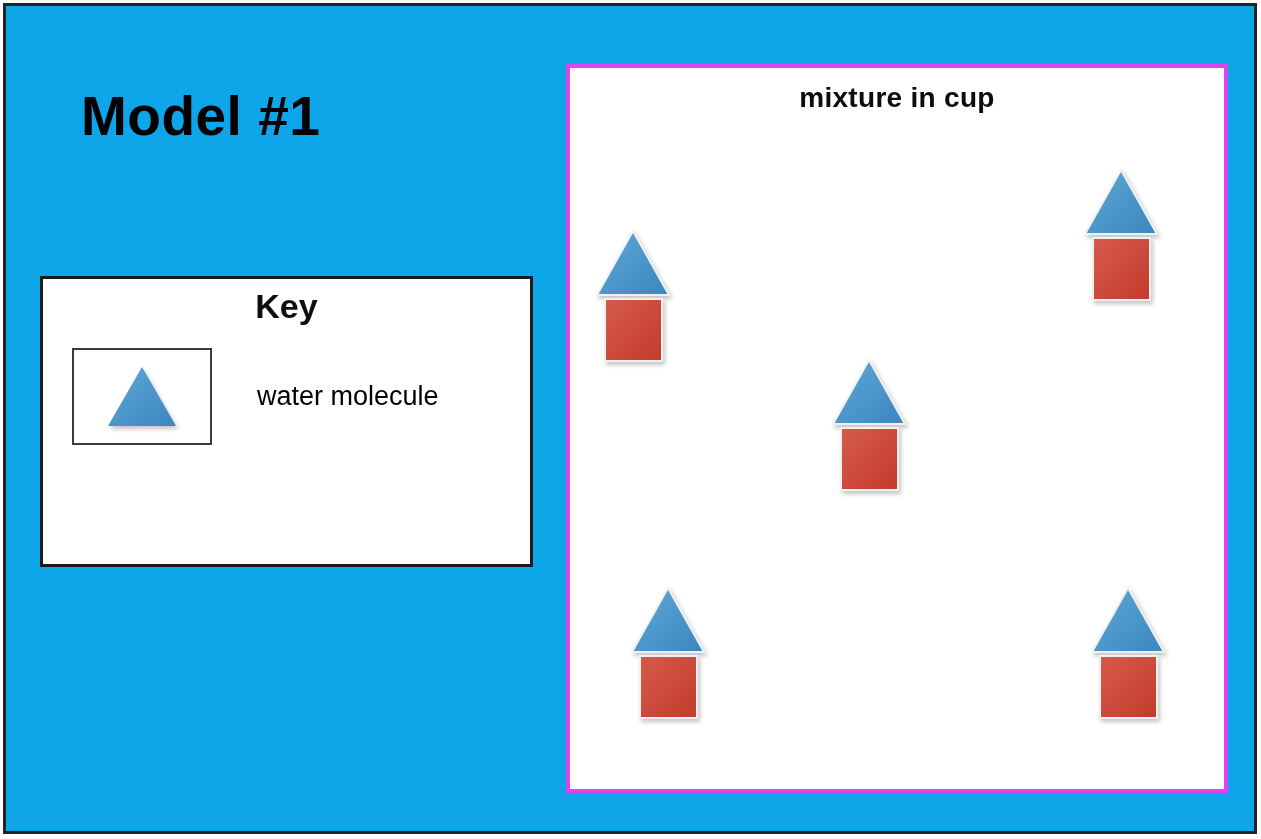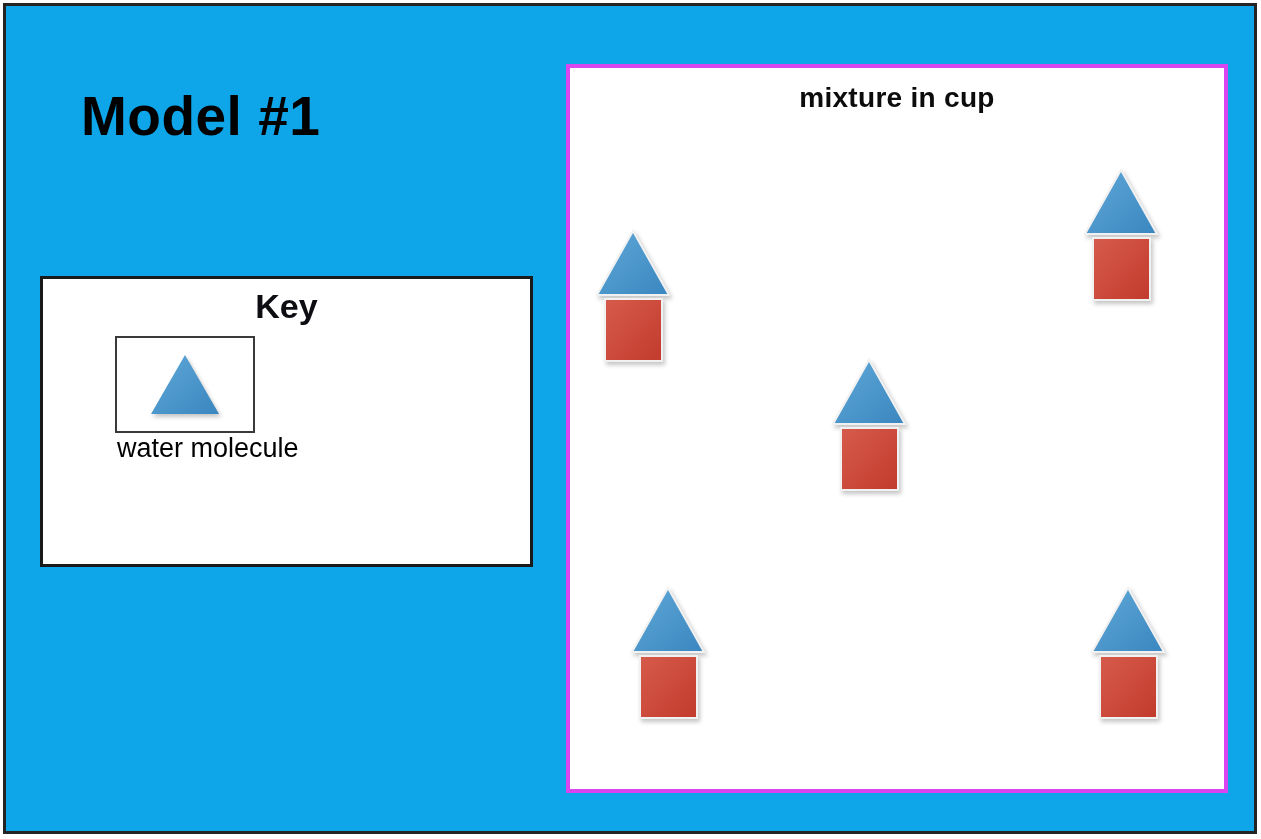--- a/index.html
+++ b/index.html
@@ -48,21 +48,21 @@
     font-size: 34px;
     font-weight: bold;
     color: #0d0d12;
   }
   .key-item {
     position: absolute;
     left: 29px;
     display: flex;
     align-items: center;
   }
-  .key-item.water  { top: 57px; flex-direction: column; }
+  .key-item.water  { top: 69px; }
   .key-item.powder { top: 176px; }
   .key-symbol-box {
     width: 140px;
     height: 97px;
     border: 2px solid #3a3a3a;
     background: #ffffff;
     box-sizing: border-box;
     display: flex;
     align-items: center;
     justify-content: center;

